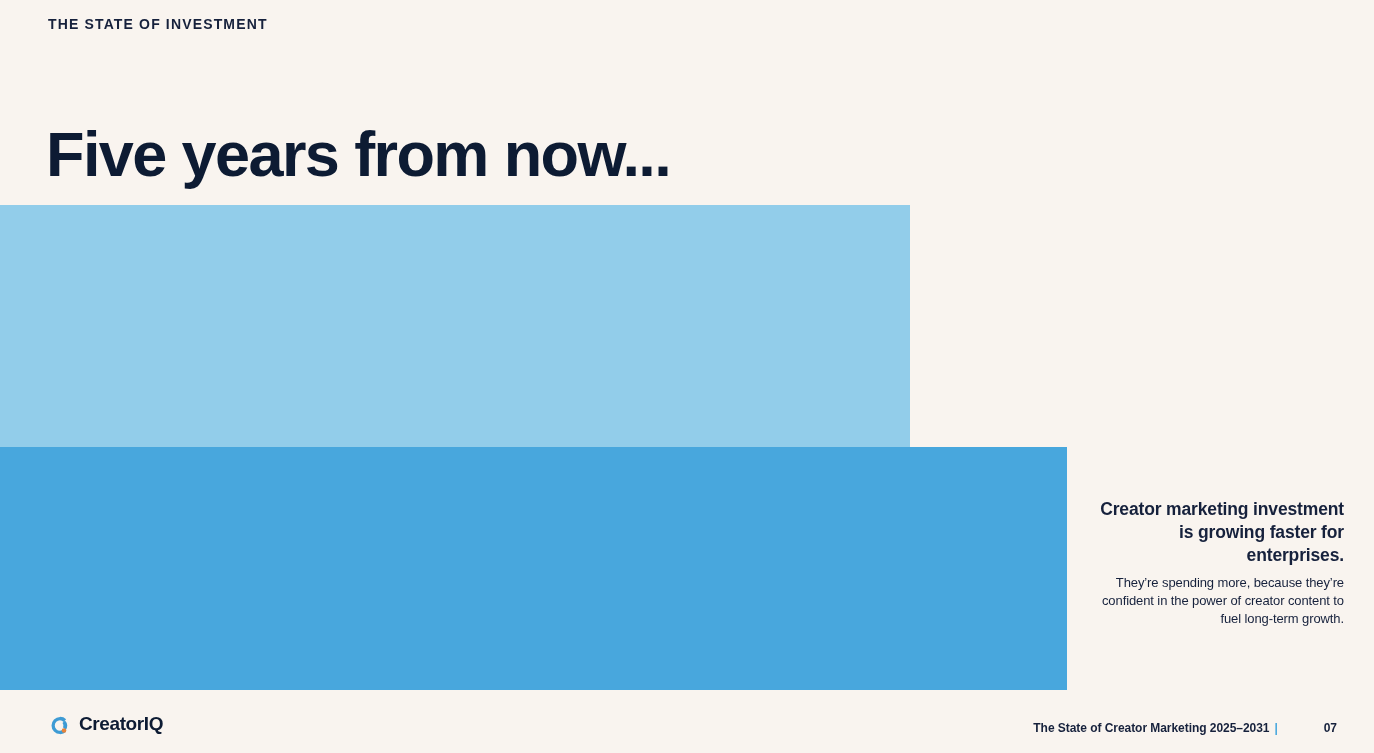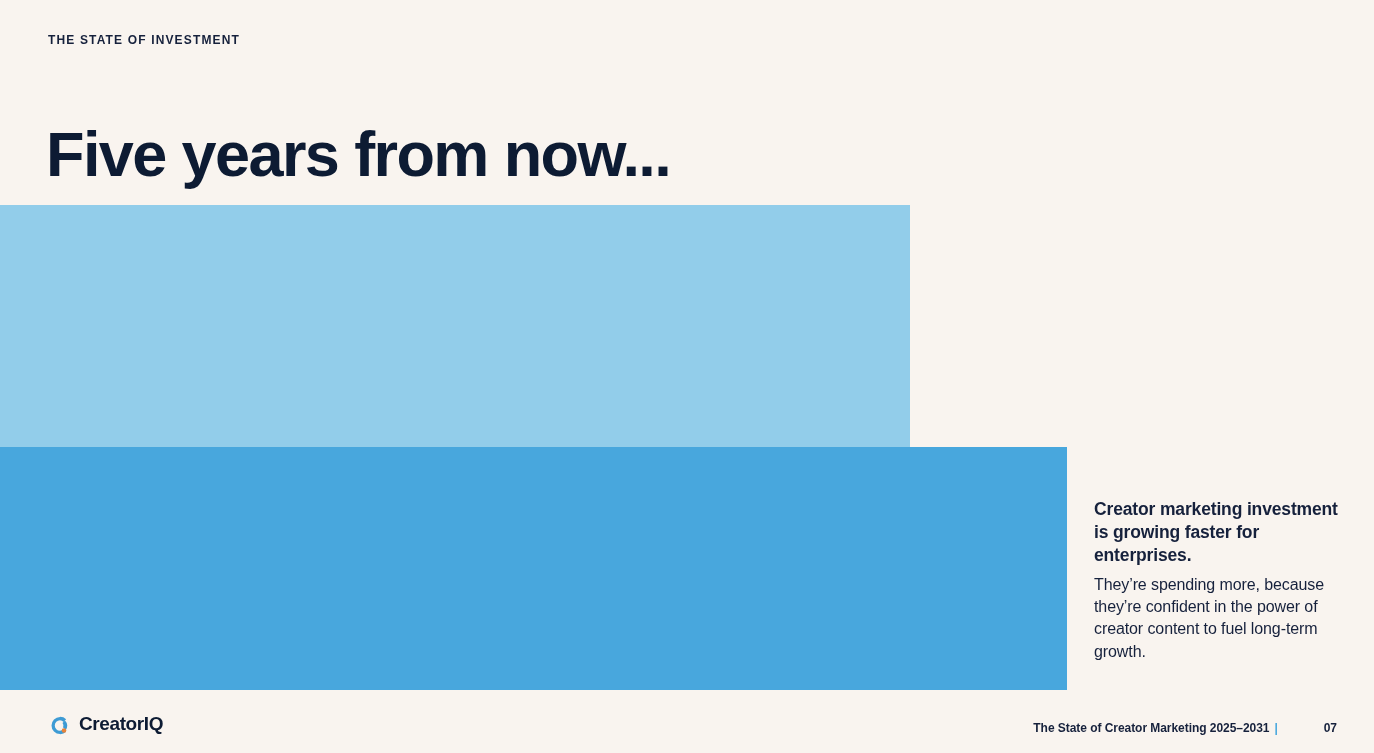--- a/index.html
+++ b/index.html
@@ -18,22 +18,22 @@
   .slide {
     position: relative;
     width: 1374px;
     height: 753px;
   }
 
   
   .eyebrow {
     position: absolute;
     left: 48px;
-    top: 33px;
-    font-size: 12px;
+    top: 16px;
+    font-size: 14px;
     font-weight: bold;
     letter-spacing: 1.15px;
     color: #16213C;
     text-transform: uppercase;
     line-height: 1.2;
   }
 
   
   .headline {
     position: absolute;
@@ -92,31 +92,32 @@
     color: #16213C;
   }
   .stat-caption b { font-weight: bold; }
 
   
   .note {
     position: absolute;
     left: 1094px;
     top: 498px;
     width: 250px;
+    text-align: right;
   }
   .note-heading {
     font-size: 17.5px;
     font-weight: bold;
     line-height: 1.32;
     letter-spacing: -0.15px;
     color: #16213C;
     margin: 0 0 7px 0;
   }
   .note-body {
-    font-size: 16px;
+    font-size: 13px;
     line-height: 1.38;
     letter-spacing: -0.1px;
     color: #16213C;
     margin: 0;
   }
 
   
   .footer-logo {
     position: absolute;
     left: 48px;

